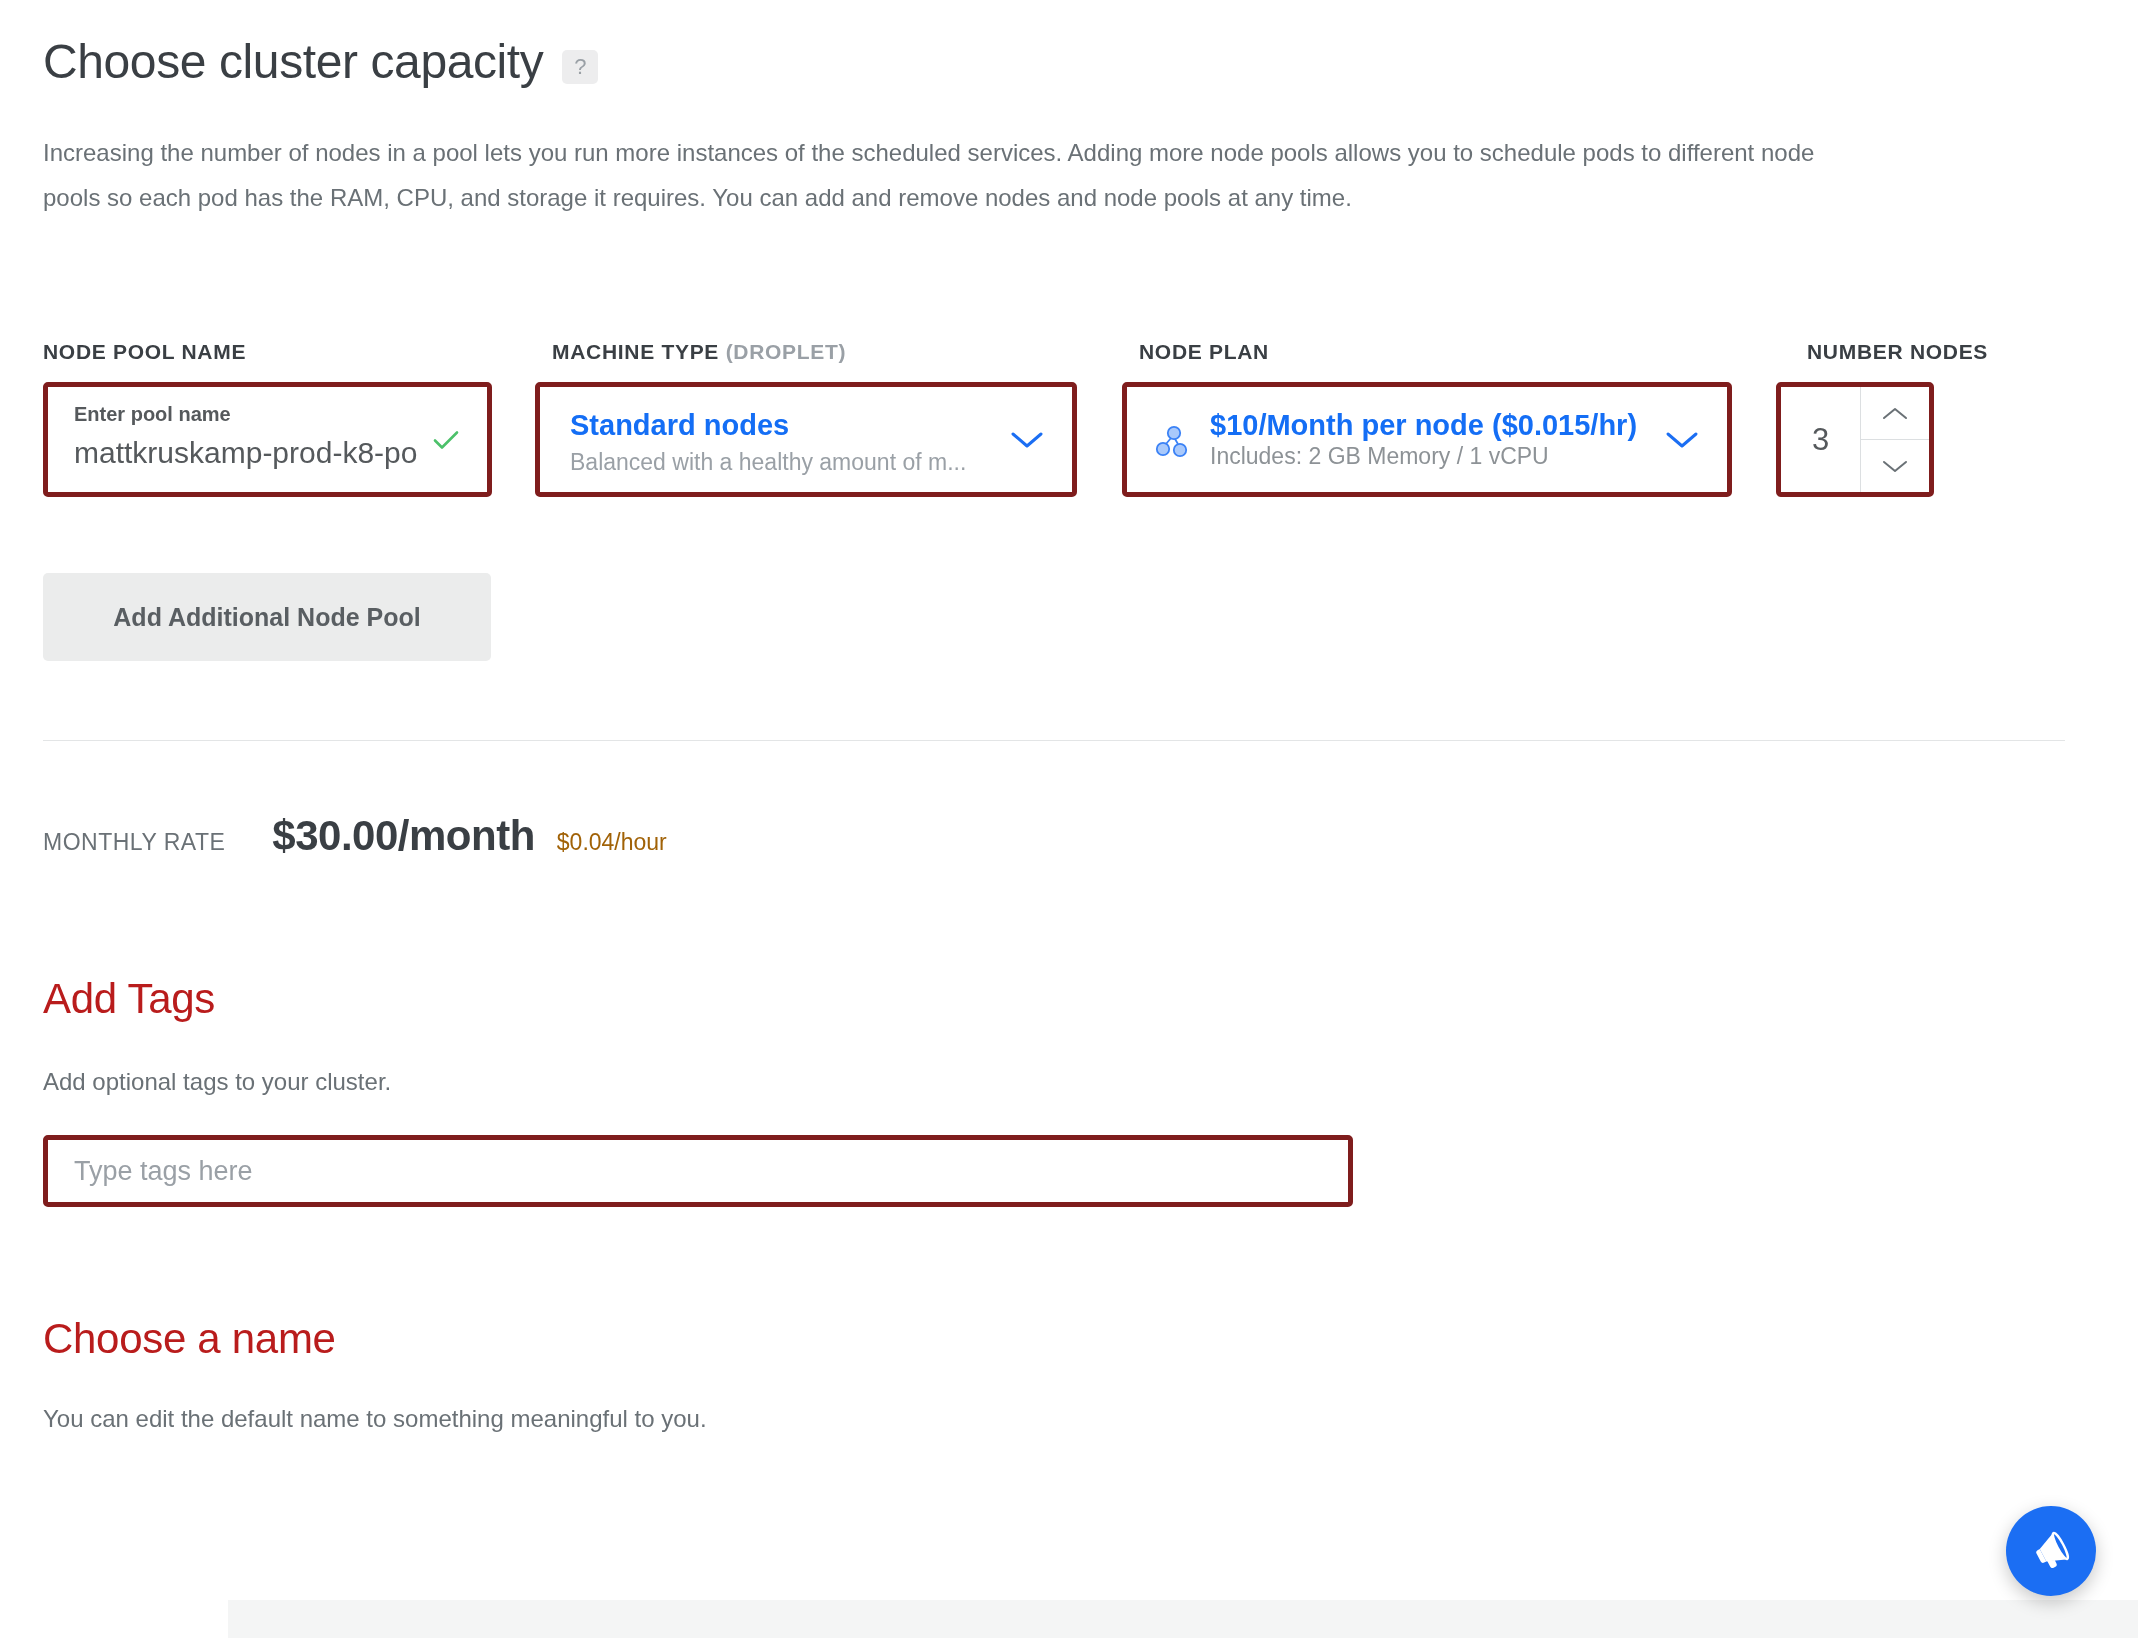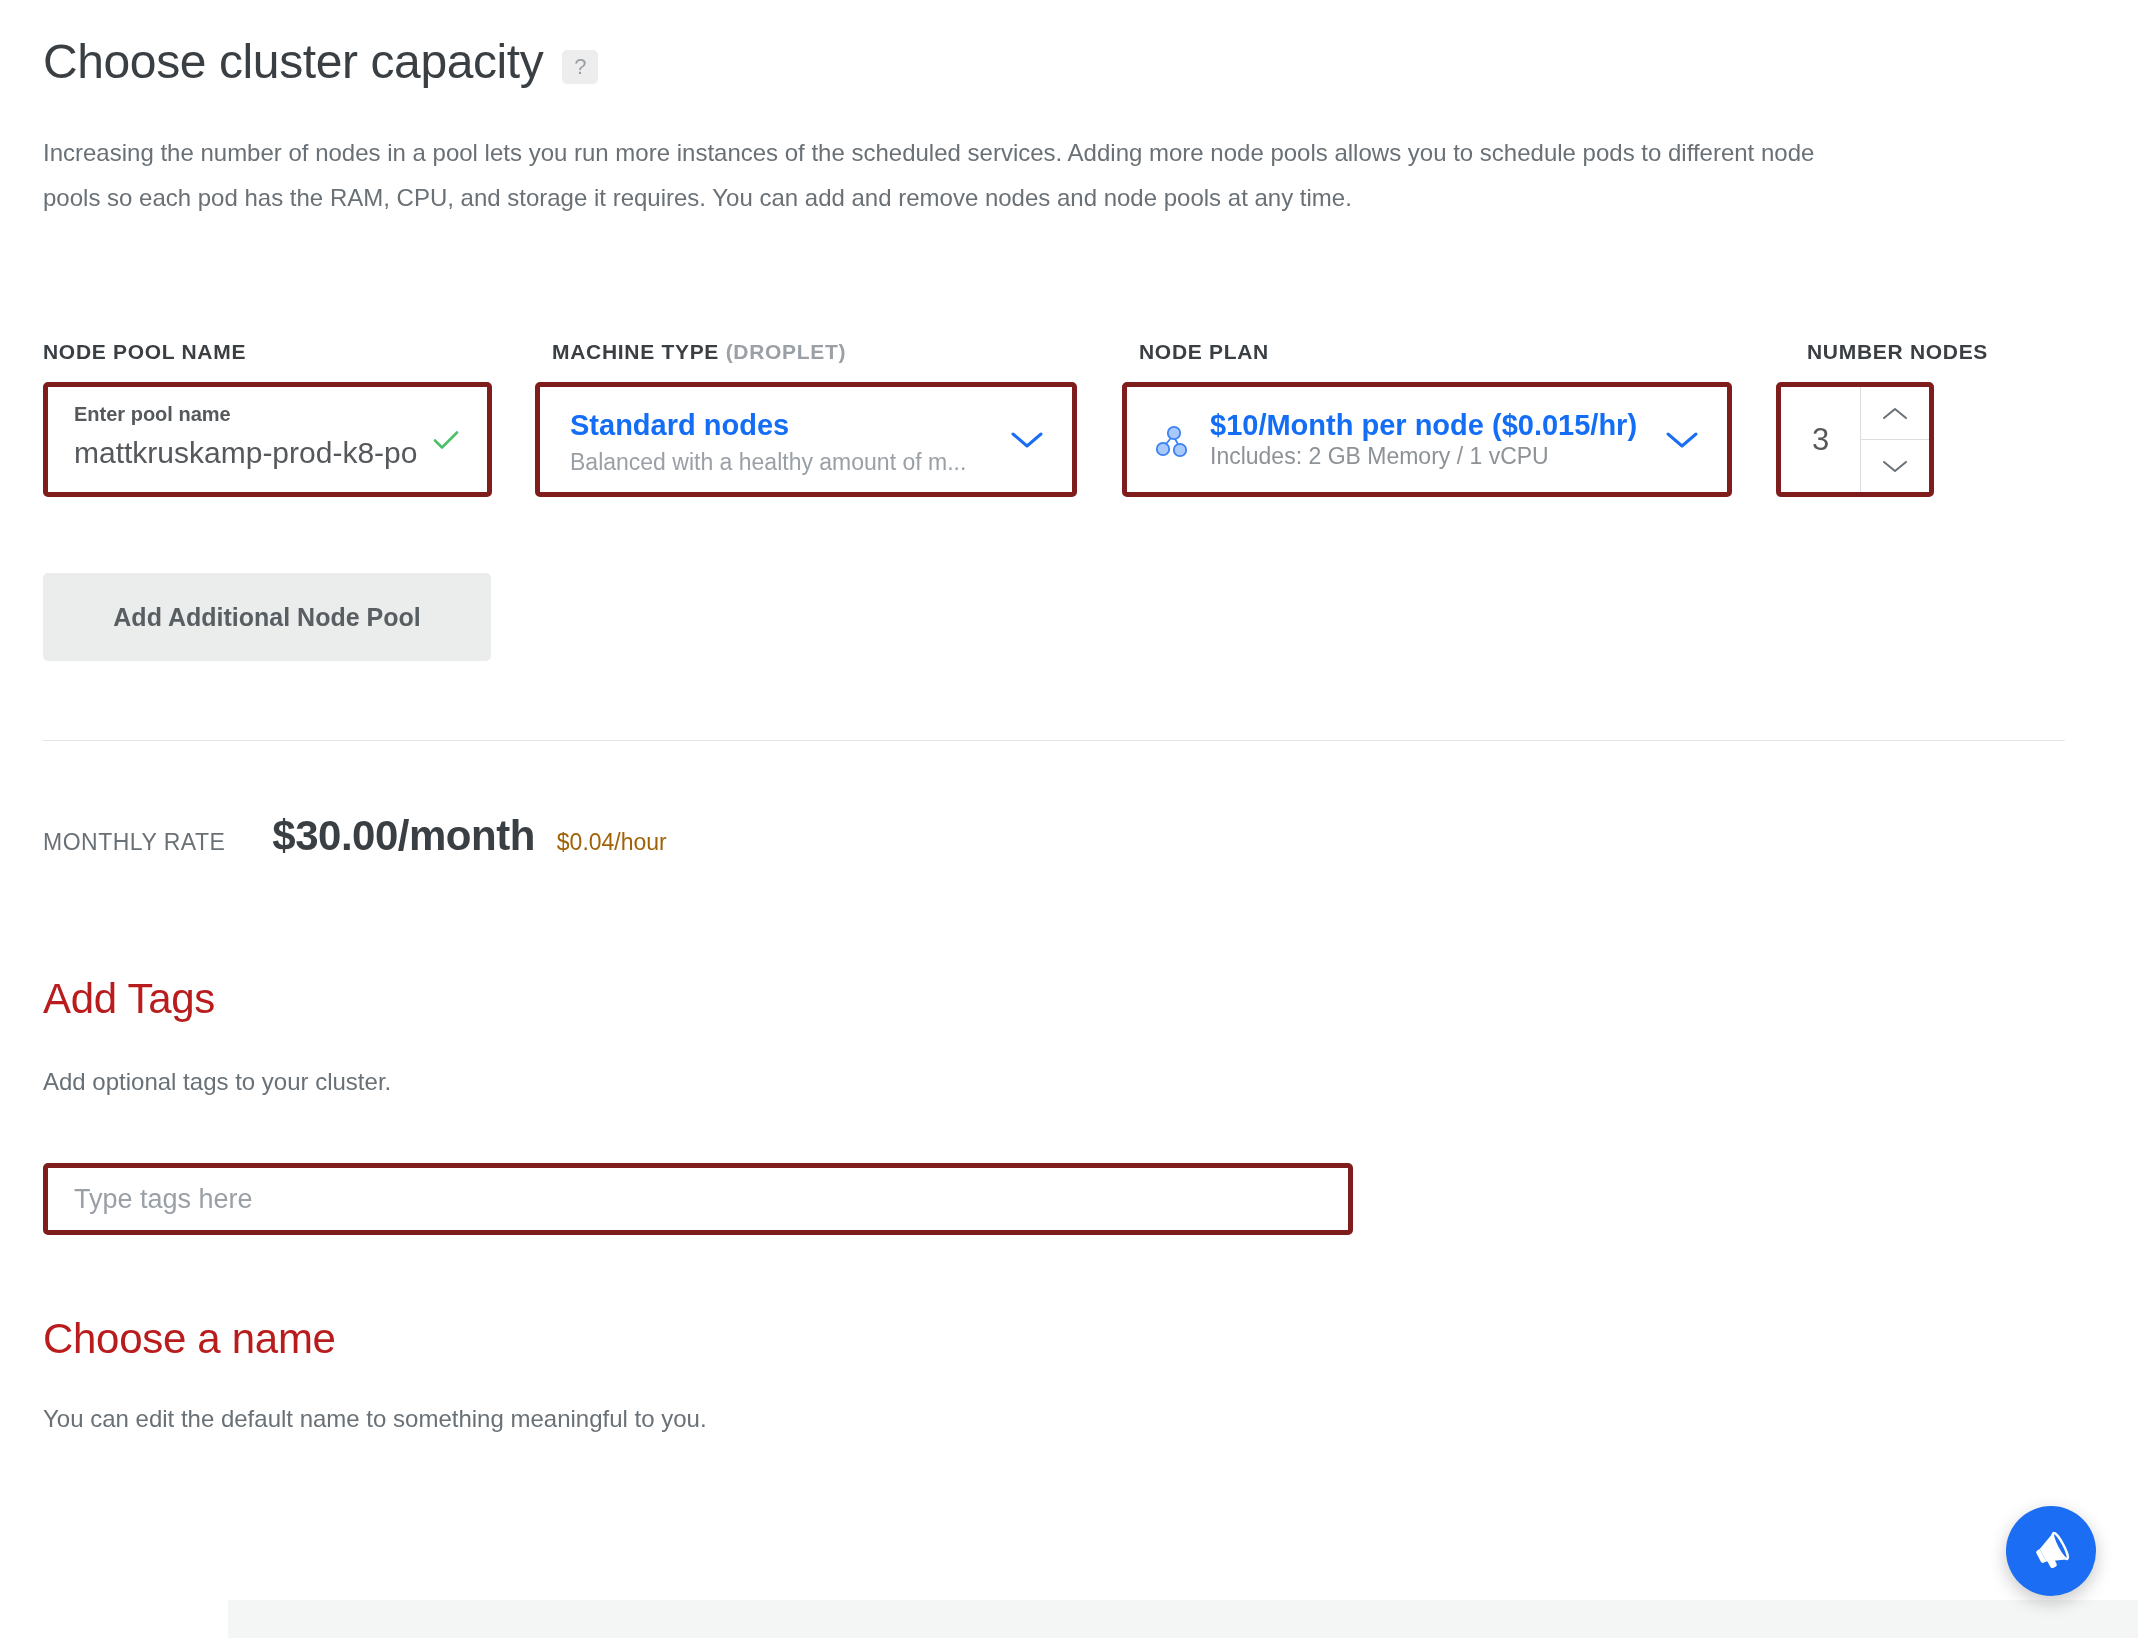--- a/index.html
+++ b/index.html
@@ -307,21 +307,20 @@
   .tags-title { top: 975px; }
   .tags-sub   { top: 1068px; }
 
   .tags-box {
     left: 43px; top: 1135px;
     width: 1310px; height: 72px;
     display: flex;
     align-items: center;
     padding-left: 26px;
     box-sizing: border-box;
-    margin-top: 28px;
   }
   .tags-placeholder {
     font-size: 27px;
     color: #9aa0a6;
     font-weight: 400;
   }
 
   
   .name-title { top: 1315px; }
   .name-sub   { top: 1405px; }

